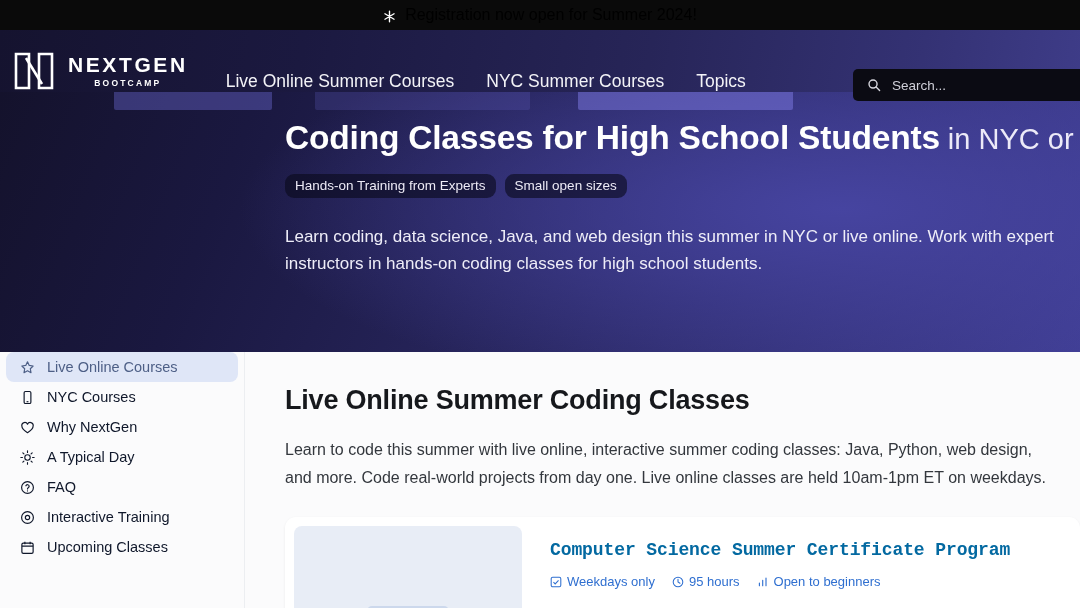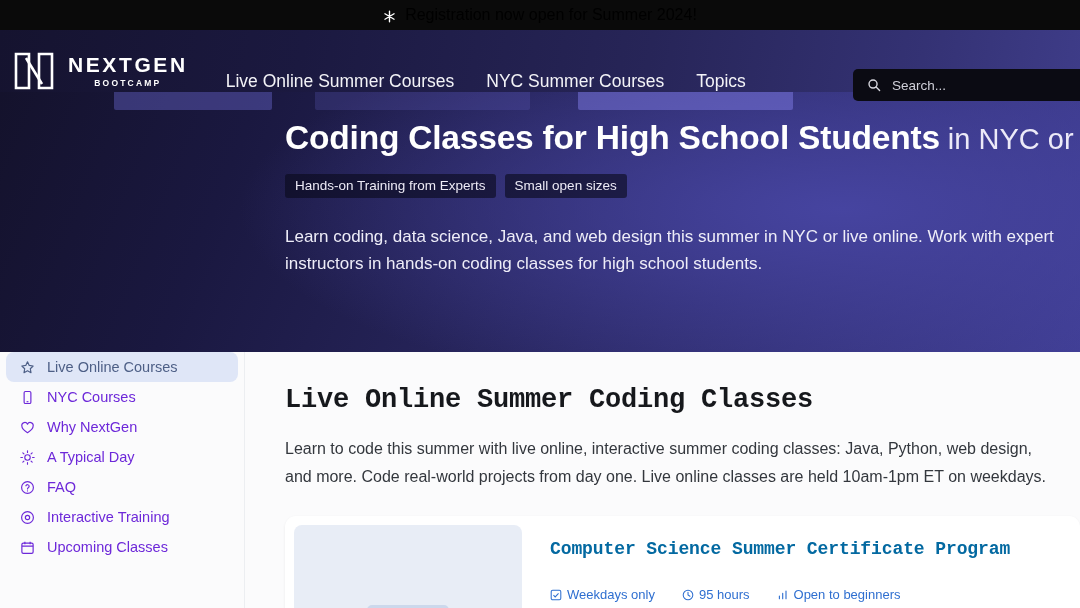--- a/index.html
+++ b/index.html
@@ -109,21 +109,21 @@
     font-size:29px;
     color:#eceaf8;
     letter-spacing:0;
   }
   .hero-badges { display:flex; gap:9px; margin-top:17px; }
   .hero-badge {
     background:rgba(10,9,28,.62);
     color:#eceaf5;
     font-size:13.5px;
     padding:4px 10px 5px;
-    border-radius:3px;
+    border-radius:9px;
     white-space:nowrap;
   }
   .hero-desc {
     margin-top:26px;
     color:#eeedf8;
     font-size:17px;
     line-height:1.58;
     max-width:775px;
   }
 
@@ -139,40 +139,40 @@
     border-right:1px solid #eceef1;
     background:#fbfbfc;
   }
   .side-item {
     display:flex; align-items:center; gap:12px;
     height:30px;
     margin:0 6px;
     padding:0 14px;
     border-radius:8px;
     cursor:pointer;
-    color:#6d28d9;
+    color:#0f172a;
     font-size:14.5px;
     white-space:nowrap;
   }
   .side-item.active {
     background:#dfe6f7;
     color:#4d5f86;
   }
   .side-icon { width:15px; height:15px; flex:0 0 15px; display:block; }
 
   .content {
     flex:1;
     padding:33px 0 0 40px;
     overflow:hidden;
   }
   .content-title {
     font-size:27px;
     font-weight:700;
     color:#16181c;
-    font-family:Liberation Mono, monospace;
+    font-family:Liberation Sans, sans-serif;
     letter-spacing:-.2px;
     white-space:nowrap;
   }
   .content-desc {
     margin-top:20px;
     font-size:16px;
     line-height:1.72;
     color:#33373d;
     max-width:775px;
   }
@@ -205,22 +205,22 @@
   .card-body { padding-top:14px; min-width:0; }
   .card-title {
     font-size:18px;
     font-weight:700;
     color:#0369a1;
     font-family:Liberation Mono, monospace;
     white-space:nowrap;
     letter-spacing:-.1px;
   }
   .card-meta {
-    display:flex; gap:27px;
-    margin-top:28px;
+    display:flex; gap:17px;
+    margin-top:14px;
   }
   .meta-item {
     display:flex; align-items:center; gap:5px;
     color:#2f6fd0;
     font-size:13px;
     white-space:nowrap;
   }
   .meta-icon { width:12px; height:12px; display:block; flex:0 0 12px; }
 </style>
 </head>

